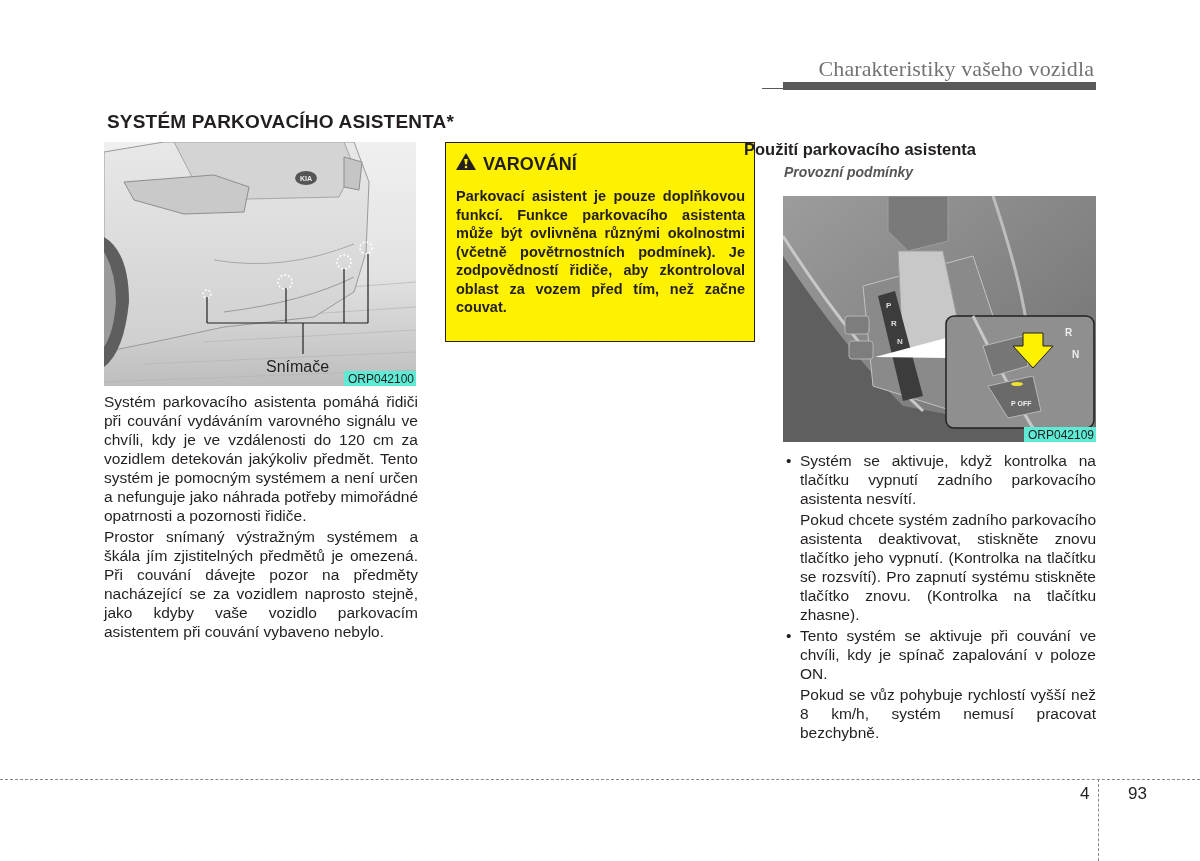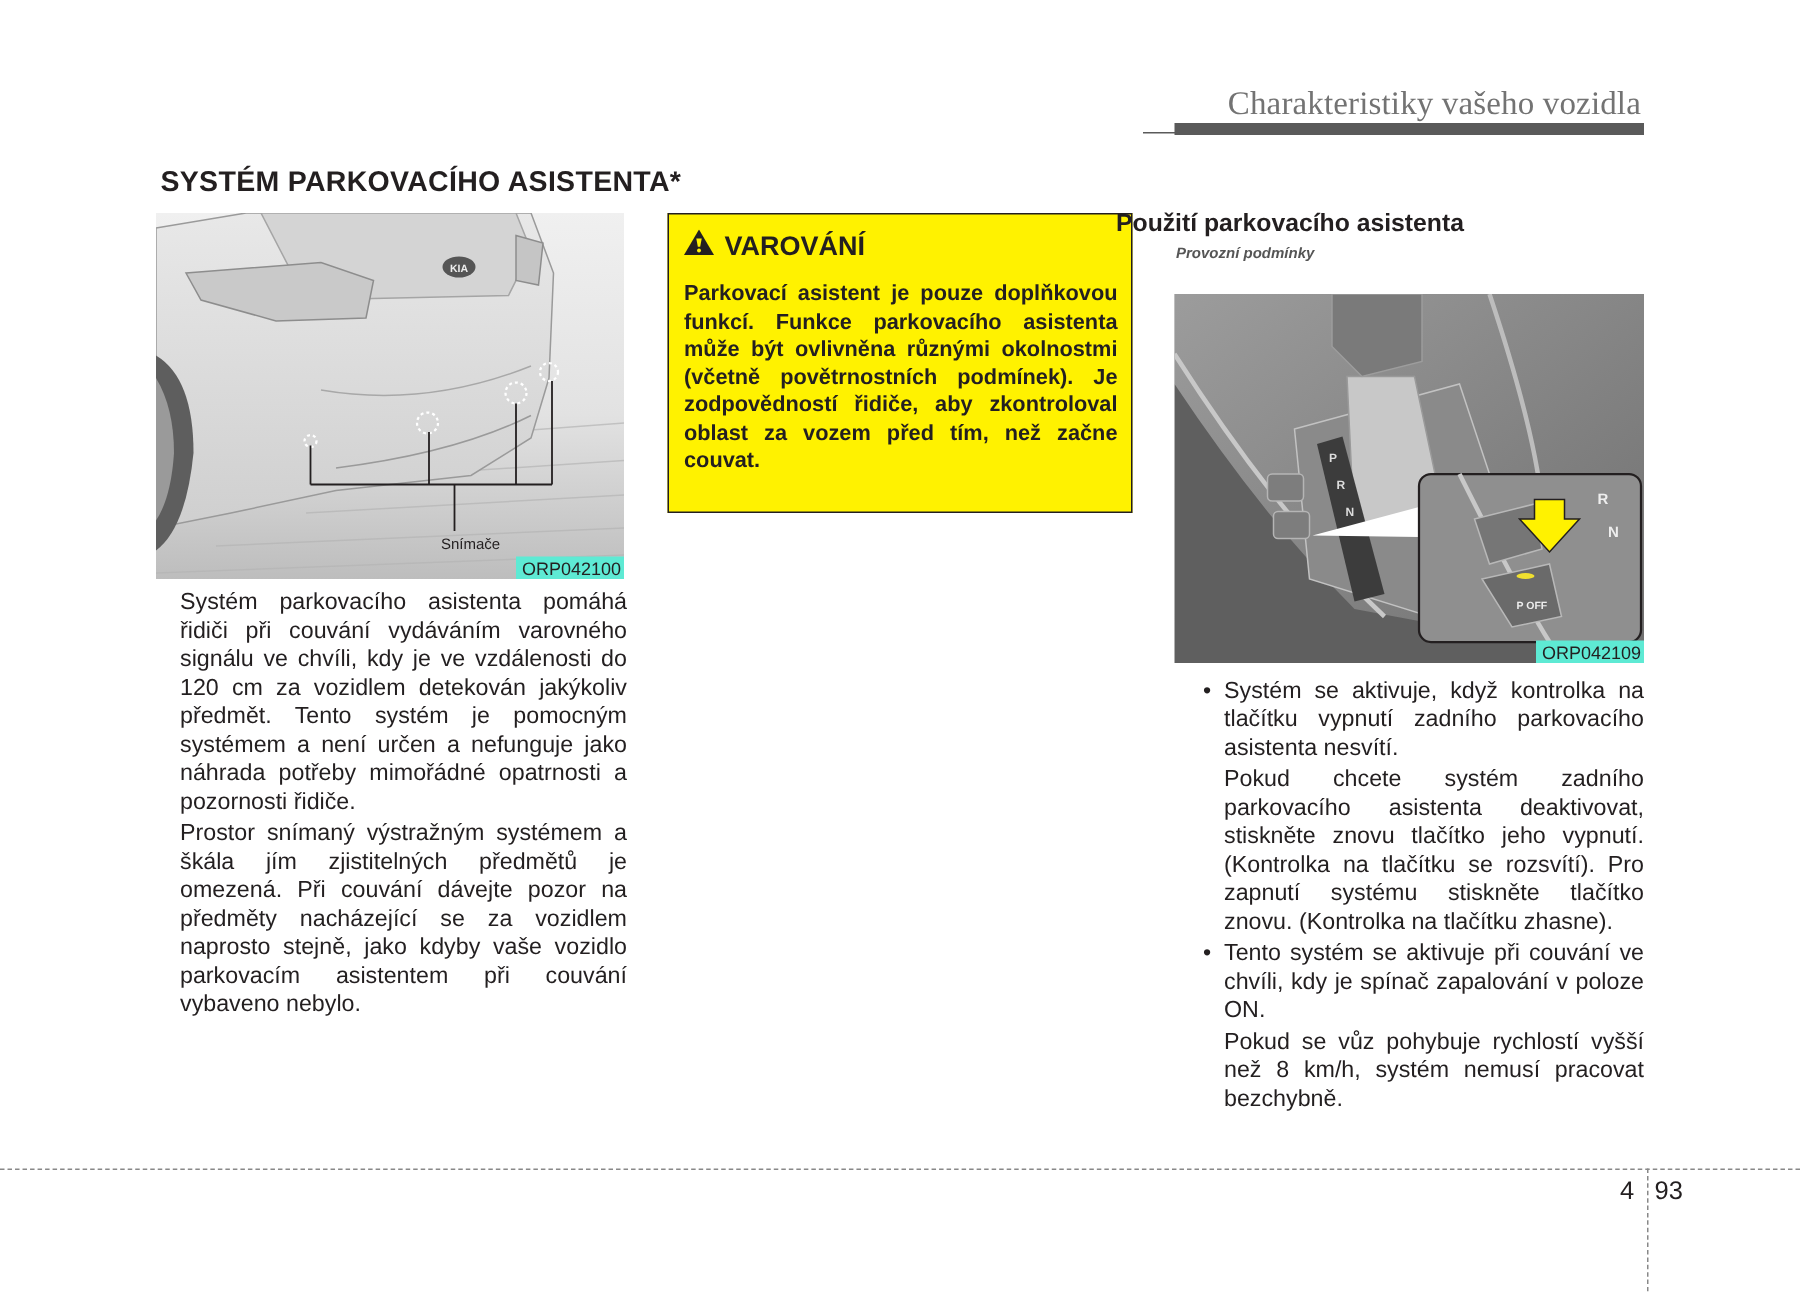--- a/index.html
+++ b/index.html
@@ -30,21 +30,21 @@
     .figure {
       position: absolute; overflow: hidden;
     }
     .fig1 { left: 104px; top: 142px; width: 312px; height: 244px; background: #d8d8d8; }
     .fig2 { left: 783px; top: 196px; width: 313px; height: 246px; background: #8a8a8a; }
     .fig-code {
       position: absolute; right: 0; bottom: 0; background: #5eead4;
       font-size: 12px; color: #231f20; padding: 1px 2px 0 4px;
     }
     .fig-label {
-      position: absolute; font-size: 10px; color: #231f20; margin-left: 28px;
+      position: absolute; font-size: 16px; color: #231f20;
     }
 
     
     .warning {
       position: absolute; left: 445px; top: 142px; width: 310px; height: 200px;
       background: #fff200; border: 1px solid #231f20;
       padding: 10px 9px 0 10px;
     }
     .warning-title {
       display: flex; align-items: center; gap: 7px;
@@ -53,30 +53,30 @@
     .warning-body {
       font-size: 14.5px; font-weight: bold; line-height: 18.5px; text-align: justify;
       color: #231f20;
     }
 
     
     .body-text {
       position: absolute; font-size: 15.5px; line-height: 19px; text-align: justify;
       color: #231f20;
     }
-    .body-text p { margin-bottom: 2px; margin-left: 16px; }
+    .body-text p { margin-bottom: 2px; }
     .col1 { left: 104px; top: 392px; width: 314px; }
 
     .sub-heading {
       position: absolute; left: 744px; top: 140px;
       font-size: 16.5px; font-weight: bold; color: #231f20;
     }
     .sub-italic {
       position: absolute; left: 784px; top: 164px;
-      font-size: 10px; font-weight: bold; font-style: italic; color: #555555; text-align: center;
+      font-size: 14px; font-weight: bold; font-style: italic; color: #555555; text-align: center;
     }
 
     .col3 { left: 784px; top: 451px; width: 312px; }
     .bullet { position: relative; padding-left: 16px; }
     .bullet::before {
       content: "•"; position: absolute; left: 2px; top: 0;
     }
     .indent { padding-left: 16px; }
 
     
@@ -85,21 +85,21 @@
       border-top: 1px dashed #888888;
     }
     .footer-vline {
       position: absolute; left: 1098px; top: 779px; width: 0; height: 82px;
       border-left: 1px dashed #888888;
     }
     .page-chapter {
       position: absolute; left: 1080px; top: 784px; font-size: 17px; color: #231f20;
     }
     .page-num {
-      position: absolute; left: 1103px; top: 784px; font-size: 17px; color: #231f20;
+      position: absolute; left: 1128px; top: 784px; font-size: 17px; color: #231f20;
     }
   </style>
 </head>
 <body>
 
 <div class="chapter-title">Charakteristiky vašeho vozidla</div>
 <div class="header-bar"></div>
 <div class="header-bar-thin"></div>
 
 <div class="section-title">SYSTÉM PARKOVACÍHO ASISTENTA*</div>

